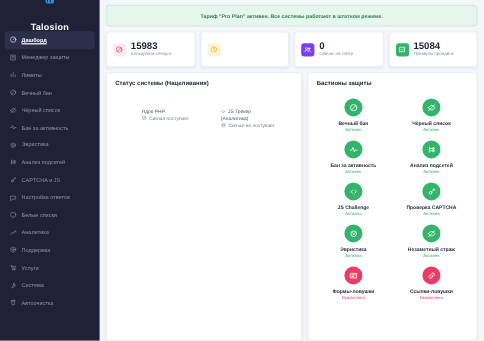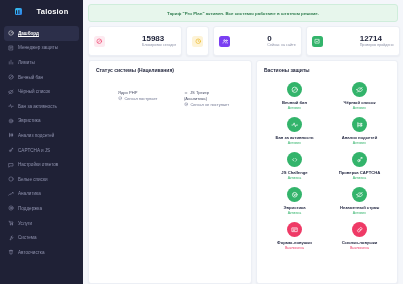--- a/index.html
+++ b/index.html
@@ -14,21 +14,21 @@
   
   .sidebar {
     width: 83px; height: 284px;
     background: #1f2136;
     display: flex; flex-direction: column;
     flex: 0 0 83px;
     padding-top: 3px;
   }
   .brand {
     display: flex; align-items: center; justify-content: center;
-    gap: 15px; height: 17px; margin-bottom: 6px;
+    gap: 15px; height: 17px; margin-bottom: 6px; flex-direction: column;
   }
   .brand-mark {
     width: 7px; height: 7px; border-radius: 1.5px;
     background: linear-gradient(135deg, #35c8f0 0%, #2f7ae5 100%);
     position: relative; flex: 0 0 auto;
   }
   .brand-mark::after{
     content:""; position:absolute; left:1px; top:1.5px;
     width:1.4px; height:4px; background:#1f2136; border-radius:.5px;
     box-shadow: 2.4px 0 0 #1f2136;
@@ -69,21 +69,21 @@
     box-shadow: 0 1px 1.5px rgba(30,40,80,.05);
     height: 30px; display: flex; align-items: center; gap: 4px;
     padding: 0 5px;
   }
   .stat-ico {
     width: 11px; height: 11px; border-radius: 2.5px;
     display: flex; align-items: center; justify-content: center;
     flex: 0 0 11px;
   }
   .stat-ico svg { width: 6.5px; height: 6.5px; display: block; }
-  .stat-txt { display: flex; flex-direction: column; gap: 0px; overflow: hidden; margin-left: 33px; }
+  .stat-txt { display: flex; flex-direction: column; gap: 0px; overflow: hidden; }
   .stat-num { font-size: 8px; font-weight: bold; color: #1e2239; line-height: 9px; }
   .stat-lbl { font-size: 3.7px; color: #8b90a6; line-height: 5px; white-space: nowrap; }
 
   .panels { display: flex; gap: 4px; flex: 1 1 auto; min-height: 0; }
   .panel {
     background: #ffffff; border: 1px solid #eceff5; border-radius: 3px;
     box-shadow: 0 1px 1.5px rgba(30,40,80,.05);
     padding: 6px 7px;
     display: flex; flex-direction: column;
   }
@@ -318,21 +318,21 @@
           </span>
         </div>
         <div class="stat-card">
           <span class="stat-ico" style="background:#33b46b">
             <svg viewBox="0 0 24 24" fill="none" stroke="#ffffff" stroke-width="2.2" stroke-linecap="round" stroke-linejoin="round">
               <path d="M5 5h14v14H5z"></path>
               <path d="M8.5 12l2.5 2.5L16 9.5"></path>
             </svg>
           </span>
           <span class="stat-txt">
-            <span class="stat-num">12714</span>
+            <span class="stat-num">15084</span>
             <span class="stat-lbl">Проверок пройдено</span>
           </span>
         </div>
       </div>
 
     <div class="panels">
 
       <section class="panel panel-left">
         <div class="panel-title">Статус системы (Нацеливания)</div>
         <div class="status-grid" id="statusGrid">

